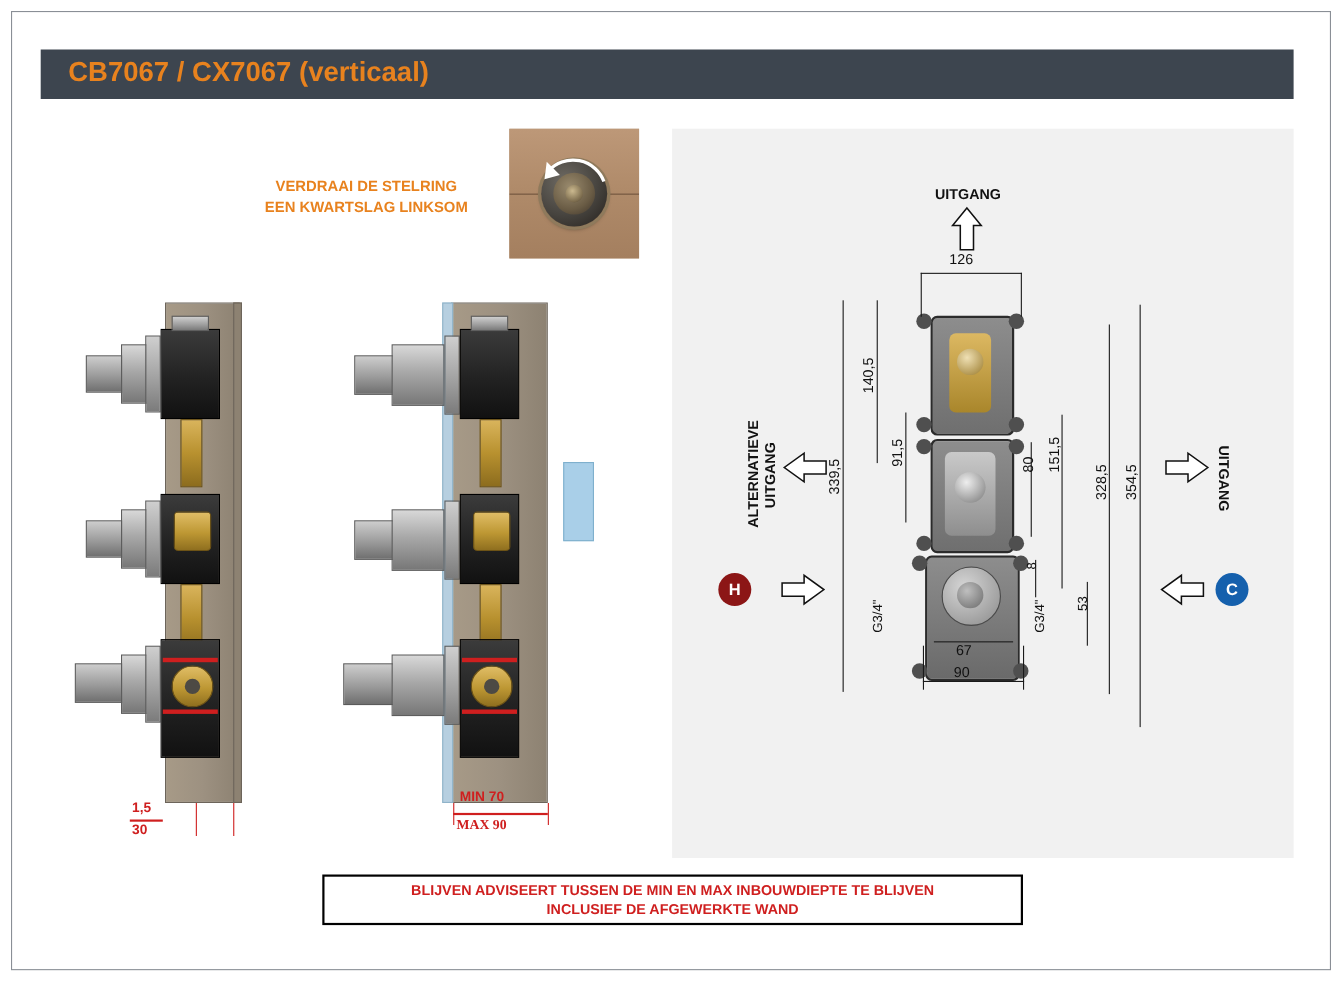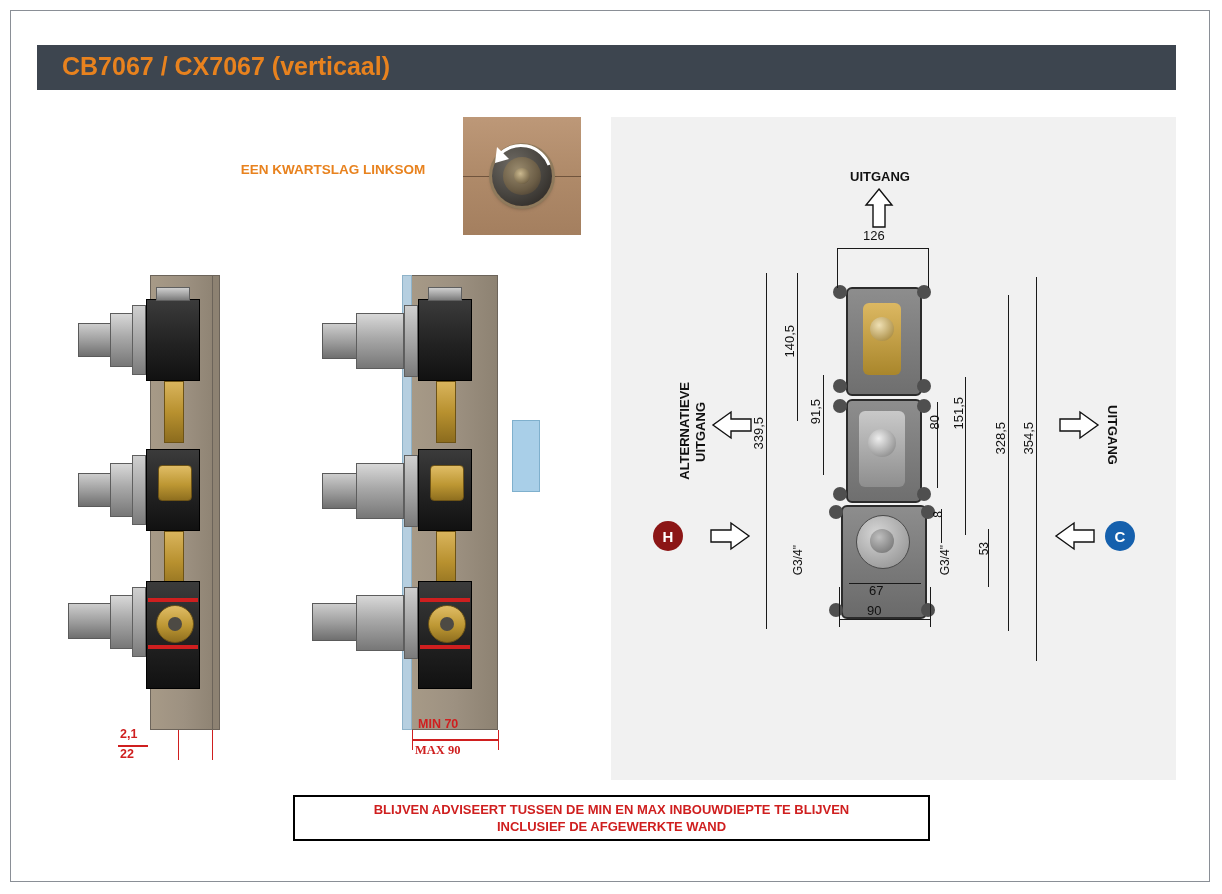--- a/index.html
+++ b/index.html
@@ -155,20 +155,21 @@
 </style>
 </head>
 <body>
 
 <div class="page-border"></div>
 
 <div class="header-bar"></div>
 <div class="header-title">CB7067 / CX7067 (verticaal)</div>
 
 <div class="instruction">
+  <div>VERDRAAI DE STELRING</div>
   <div>EEN KWARTSLAG LINKSOM</div>
 </div>
 
 <div class="photo">
   <div class="band"></div>
   <div class="hline"></div>
   <div class="ring-out"></div>
   <div class="ring-mid"></div>
   <div class="ring-in"></div>
   <svg class="arrow-arc" width="72" height="74">
@@ -200,23 +201,23 @@
   <div class="valve-cap" style="left:50px; top:330px; width:24px; height:54px;"></div>
   <div class="greyplate" style="left:72px; top:322px; width:14px; height:70px;"></div>
   <div class="valve-body" style="left:86px; top:316px; width:54px; height:108px;"></div>
   <div class="redline" style="left:88px; top:333px; width:50px; height:4px;"></div>
   <div class="redline" style="left:88px; top:380px; width:50px; height:4px;"></div>
   <div class="brass-hex" style="left:96px; top:340px; width:38px; height:38px; border-radius:50%;"></div>
   <div style="position:absolute; left:108px; top:352px; width:14px; height:14px; border-radius:50%; background:#4d4a44;"></div>
 
   <div class="dimline" style="left:118px; top:465px; width:1px; height:30px;"></div>
   <div class="dimline" style="left:152px; top:465px; width:1px; height:30px;"></div>
-  <div class="dim-red-l" style="left:60px; top:462px;">2,1</div>
+  <div class="dim-red-l" style="left:60px; top:462px;">1,5</div>
   <div class="dimline" style="left:58px; top:480px; width:30px; height:1.5px;"></div>
-  <div class="dim-red-l" style="left:60px; top:482px;">22</div>
+  <div class="dim-red-l" style="left:60px; top:482px;">30</div>
 </div>
 
 <div class="draw-right">
   <div class="wall" style="left:110px; top:10px; width:88px; height:455px;"></div>
   <div class="wall" style="left:102px; top:10px; width:10px; height:455px; background:#b6cfe0; border-color:#8fb3c9;"></div>
   <div class="wall-tile" style="left:212px; top:155px; width:28px; height:72px;"></div>
 
   <div class="pipe" style="left:22px; top:58px; width:36px; height:36px;"></div>
   <div class="valve-cap" style="left:56px; top:48px; width:48px; height:56px;"></div>
   <div class="greyplate" style="left:104px; top:40px; width:14px; height:72px;"></div>

